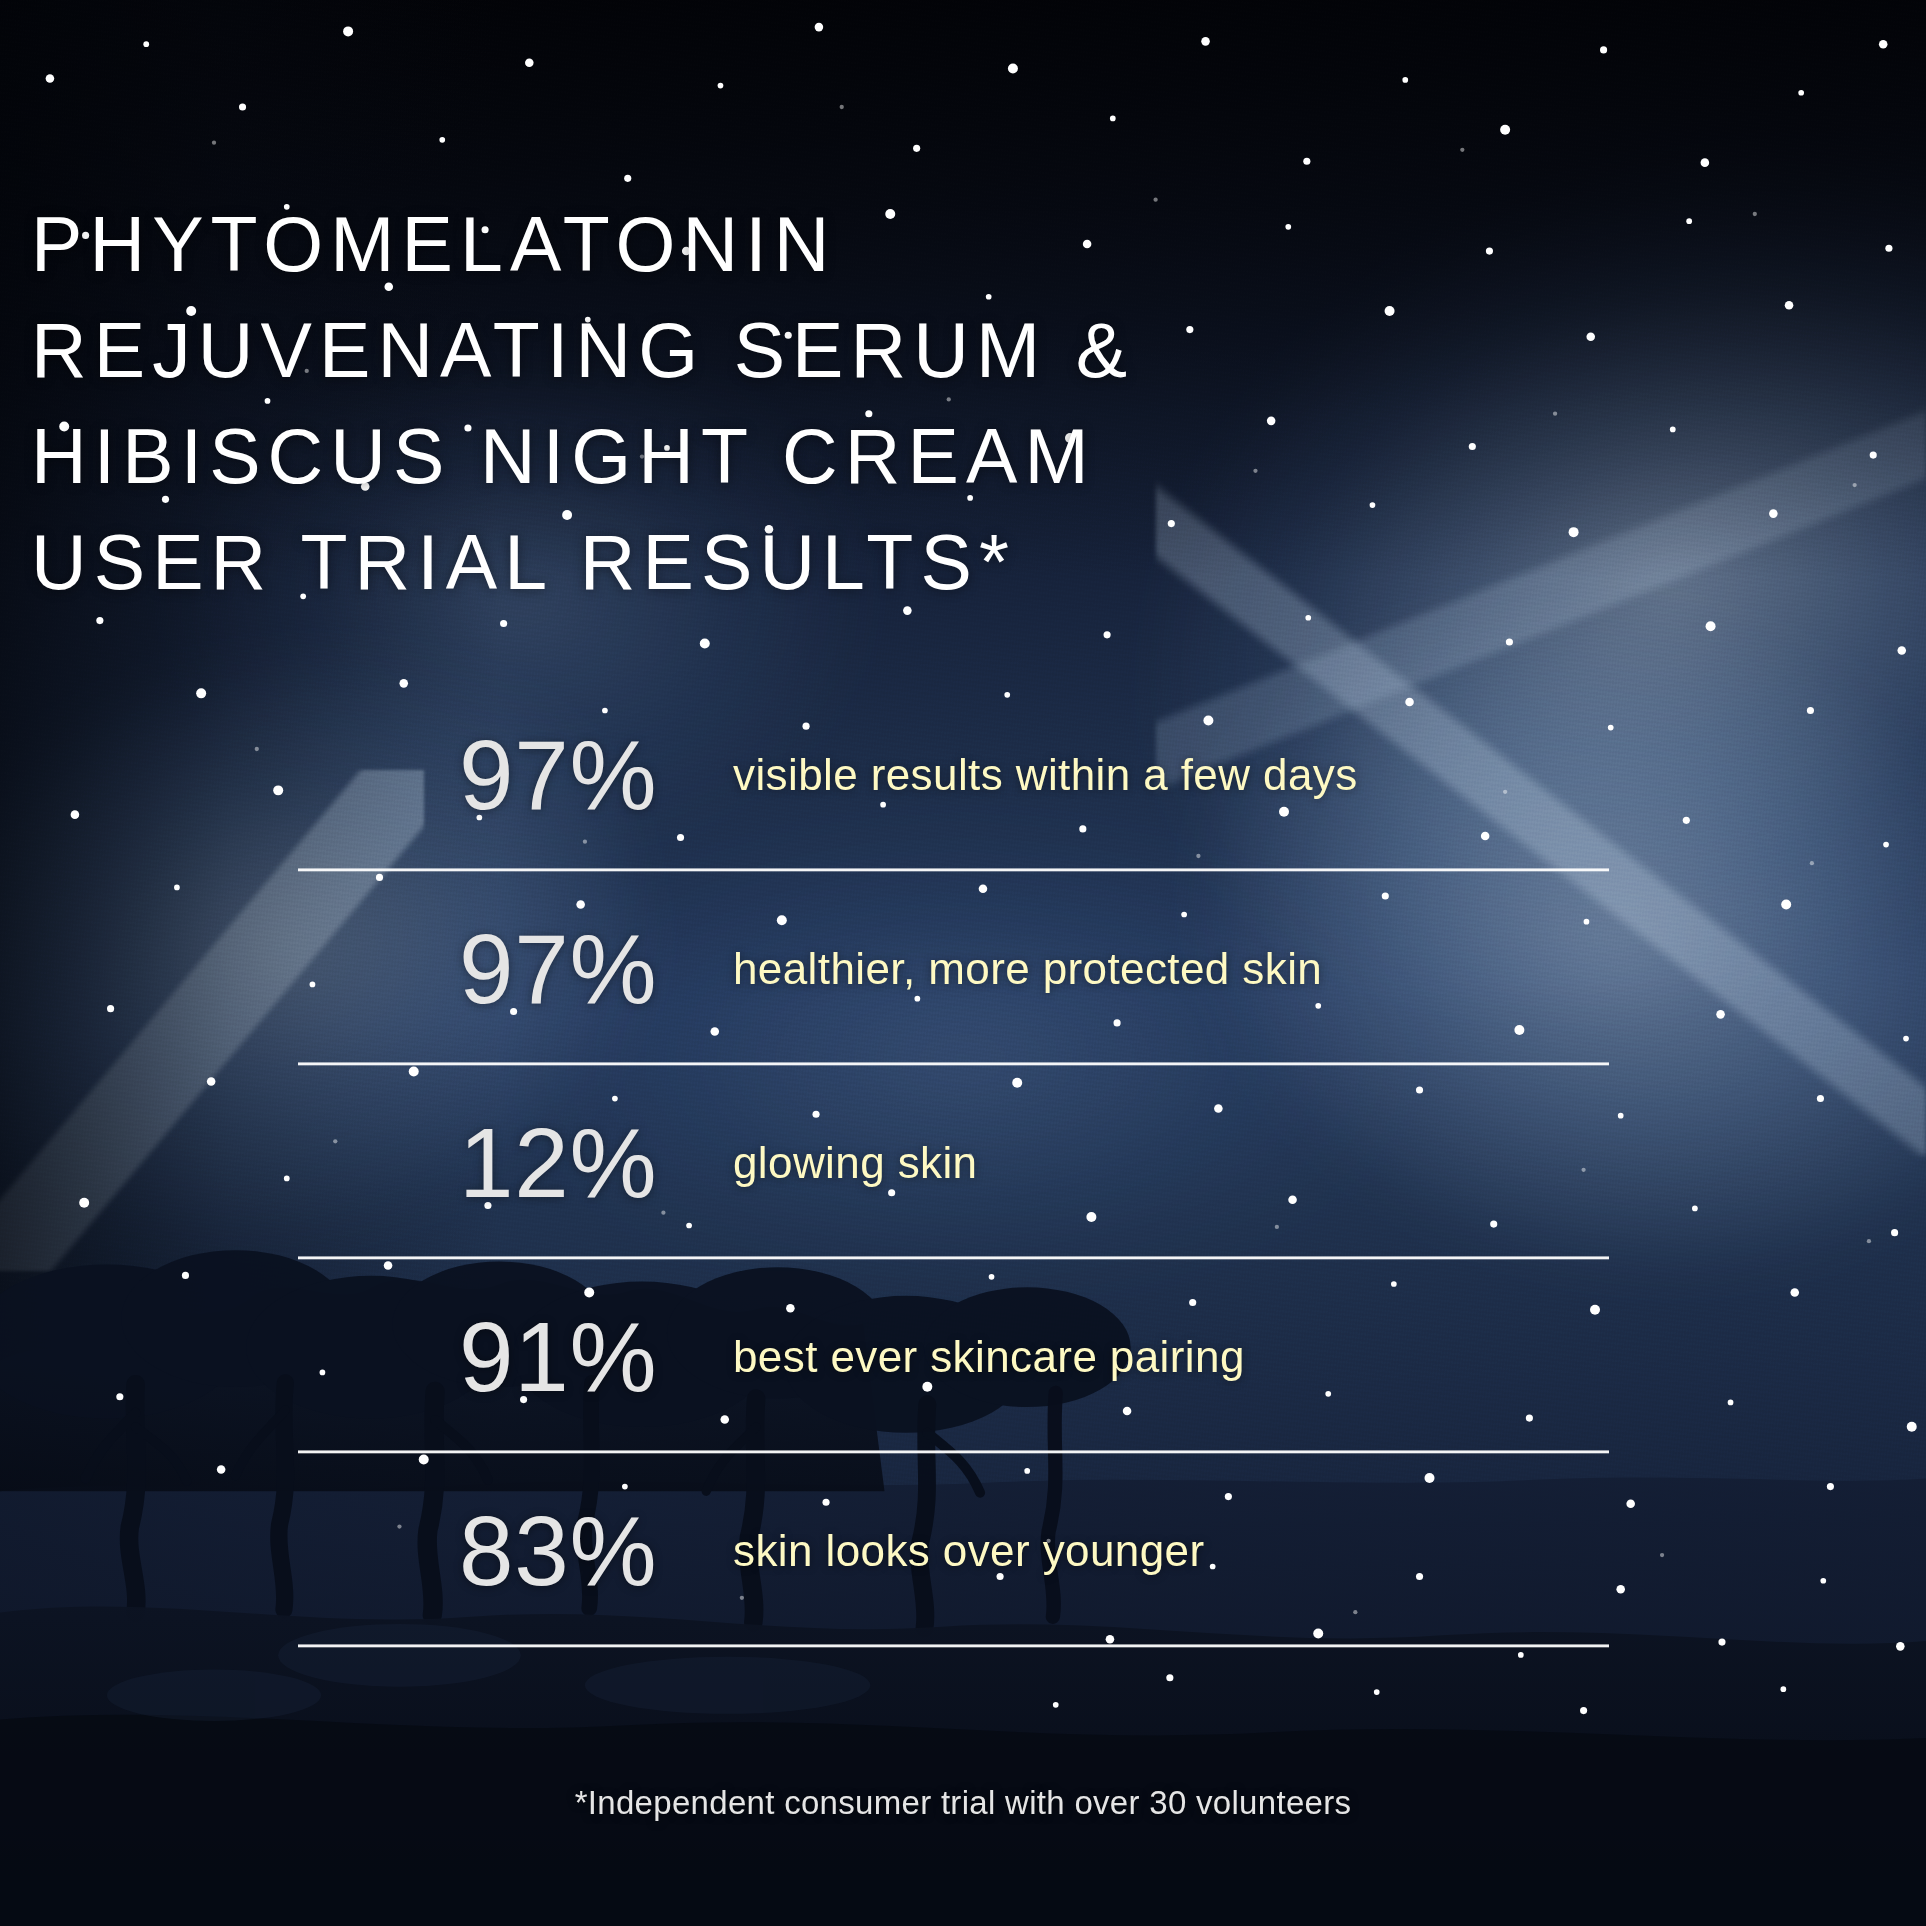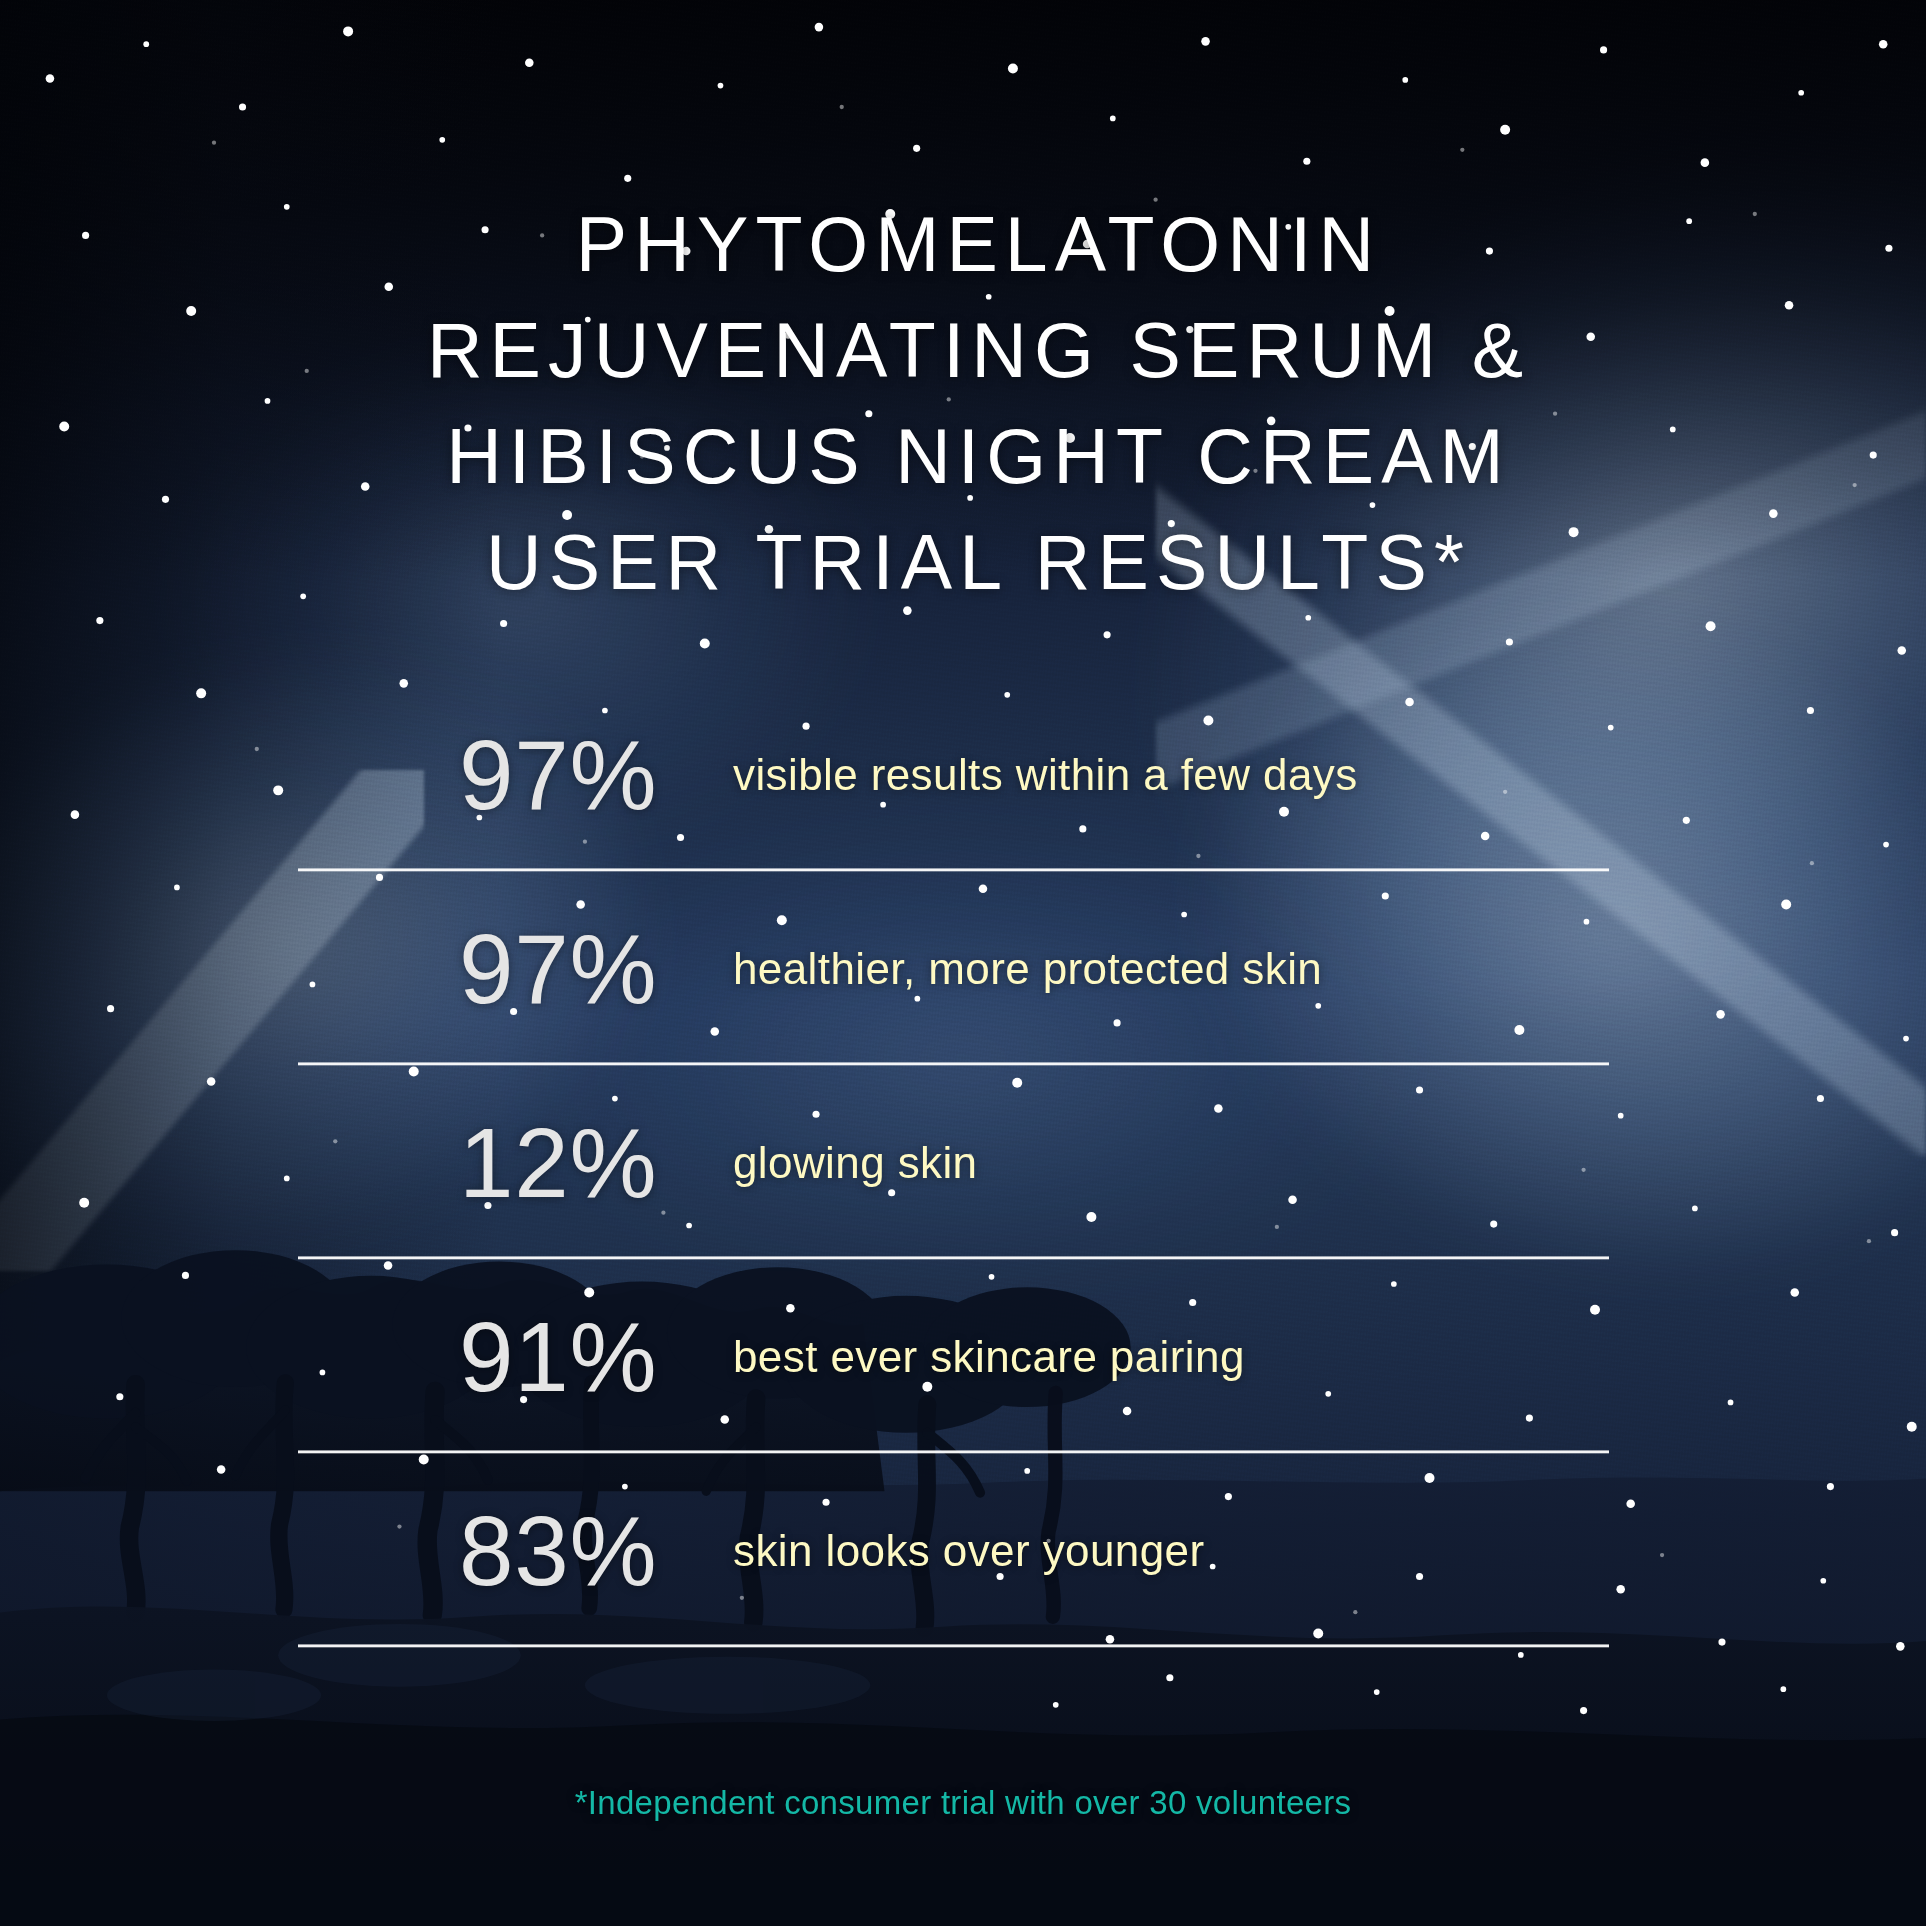--- a/index.html
+++ b/index.html
@@ -144,21 +144,20 @@
   .content {
     position: absolute;
     inset: 0;
     z-index: 10;
   }
 
   .title-block {
     position: absolute;
     left: 8px; right: 0;
     top: 191px;
-    text-align: center;
     color: #ffffff;
     padding-left: 23px;
   }
   .title-line {
     font-size: 77px;
     line-height: 106px;
     font-weight: 400;
     letter-spacing: 7.1px;
     text-transform: uppercase;
     white-space: nowrap;
@@ -204,21 +203,21 @@
     left: 0; right: 0; bottom: 0;
     height: 3.6px;
     background: linear-gradient(180deg, rgba(255,255,255,0.55) 0 1.4px, rgba(255,255,255,0.95) 1.4px 2.9px, rgba(255,255,255,0.30) 2.9px 3.6px);
   }
 
   .footnote {
     position: absolute;
     left: 0; right: 0;
     top: 1783px;
     text-align: center;
-    color: #14b8a6;
+    color: #e5e5e5;
     font-size: 33px;
     line-height: 1.2;
     font-weight: 300;
     letter-spacing: 0.3px;
     text-shadow: 0 1.4px 8.6px rgba(0,0,0,0.55);
   }
 </style>
 </head>
 <body>
 

